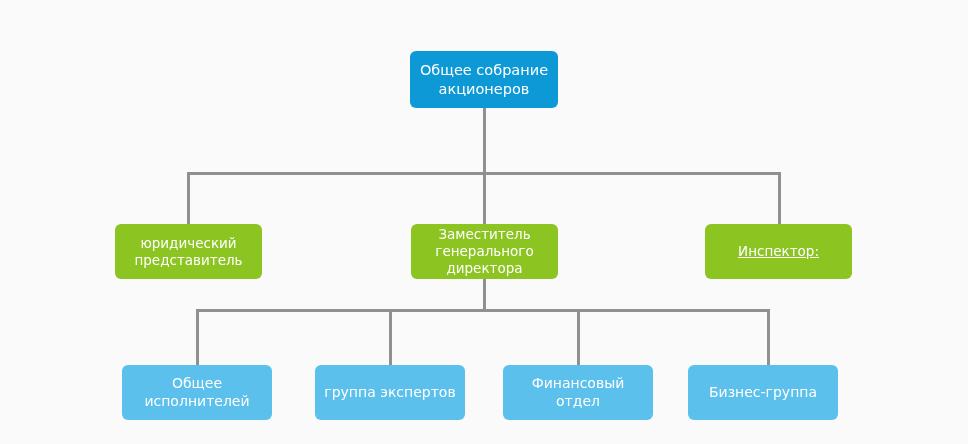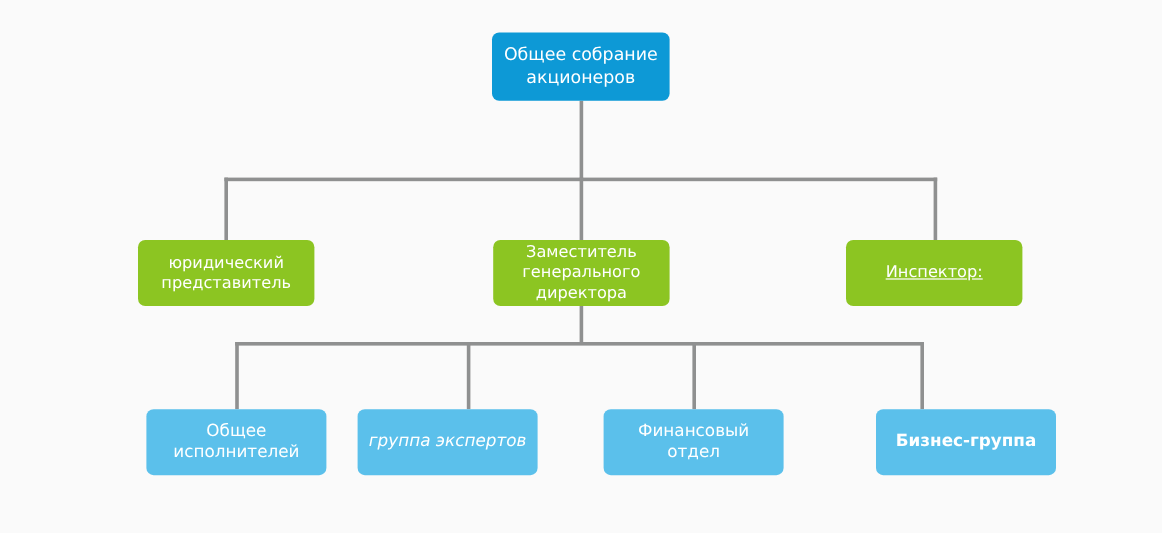--- a/index.html
+++ b/index.html
@@ -12,20 +12,21 @@
     height: 444px;
     background: #fafafa;
     font-family: "DejaVu Sans", "Liberation Sans", sans-serif;
     overflow: hidden;
   }
   #chart {
     position: relative;
     width: 968px;
     height: 384px;
     background: #fafafa;
+    margin-top: 24px;
   }
 
   
   .conn {
     position: absolute;
     background: #8f9090;
   }
   .conn.v { width: 3px; }
   .conn.h { height: 3px; }
 
@@ -97,25 +98,25 @@
   <div class="conn h" style="left:196px; top:285px; width:574px;"></div>
   <div class="conn v" style="left:196px; top:285px; height:56px;"></div>
   <div class="conn v" style="left:389px; top:285px; height:56px;"></div>
   <div class="conn v" style="left:577px; top:285px; height:56px;"></div>
   <div class="conn v" style="left:767px; top:285px; height:56px;"></div>
 
   <div class="node lvl-leaf" style="left:122px; top:341px; width:150px; height:55px;">
     <span class="label">Общее исполнителей</span>
   </div>
 
-  <div class="node lvl-leaf" style="left:298px; top:341px; width:150px; height:55px;font-style:italic;">
+  <div class="node lvl-leaf" style="left:315px; top:341px; width:150px; height:55px;">
     <span class="label">группа экспертов</span>
   </div>
 
   <div class="node lvl-leaf" style="left:503px; top:341px; width:150px; height:55px;">
     <span class="label">Финансовый отдел</span>
   </div>
 
-  <div class="node lvl-leaf" style="left:730px; top:341px; width:150px; height:55px;font-weight:bold;">
+  <div class="node lvl-leaf" style="left:688px; top:341px; width:150px; height:55px;">
     <span class="label">Бизнес-группа</span>
   </div>
 
 </div>
 
 </body></html>

